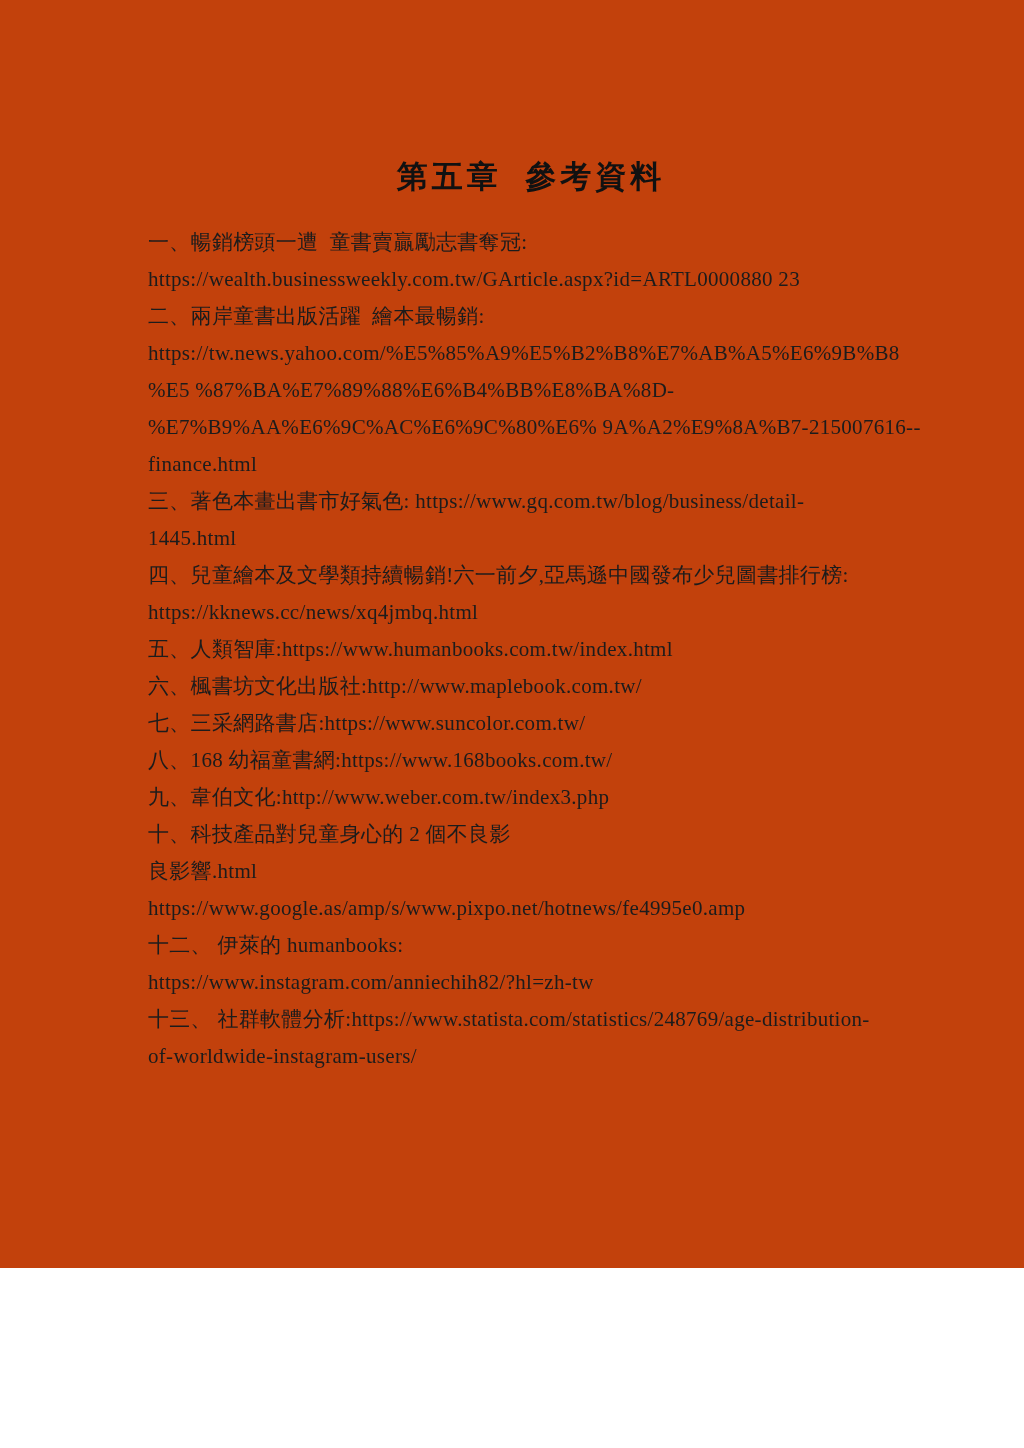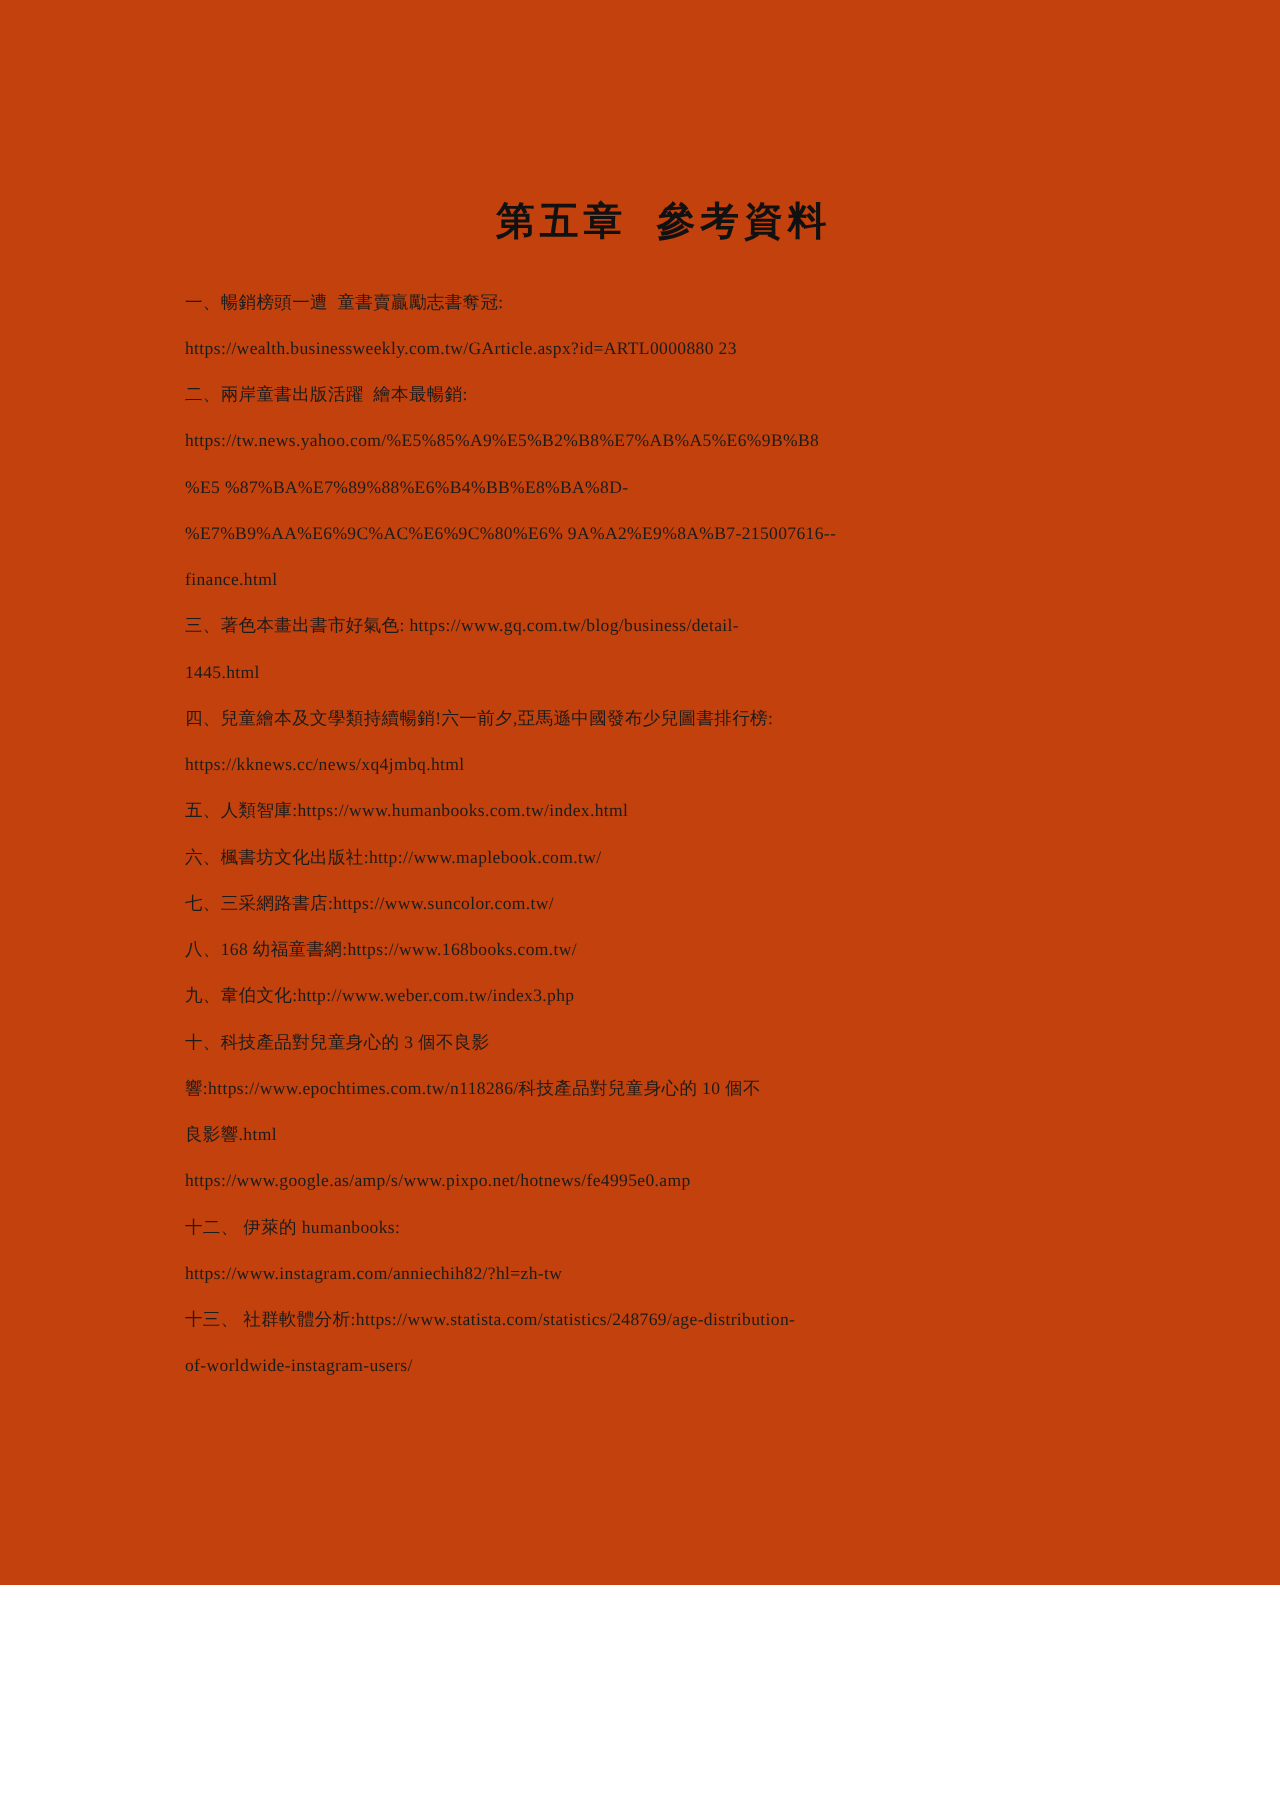--- a/index.html
+++ b/index.html
@@ -28,21 +28,21 @@
     font-size: 31px;
     font-weight: 700;
     letter-spacing: 4px;
     white-space: pre;
     color: #111111;
     font-family: "Liberation Serif", "DejaVu Serif", serif;
   }
   .ref-line {
     height: 37px;
     line-height: 37px;
-    font-size: 14px;
+    font-size: 21px;
     white-space: pre;
     letter-spacing: 0.3px;
     color: #1c1c1c;
   }
   .page-number {
     position: absolute;
     left: 0;
     right: 0;
     top: 1366px;
     text-align: left;
@@ -67,22 +67,21 @@
       <div class="ref-line">finance.html</div>
       <div class="ref-line">三、著色本畫出書市好氣色: https://www.gq.com.tw/blog/business/detail-</div>
       <div class="ref-line">1445.html</div>
       <div class="ref-line">四、兒童繪本及文學類持續暢銷!六一前夕,亞馬遜中國發布少兒圖書排行榜:</div>
       <div class="ref-line">https://kknews.cc/news/xq4jmbq.html</div>
       <div class="ref-line">五、人類智庫:https://www.humanbooks.com.tw/index.html</div>
       <div class="ref-line">六、楓書坊文化出版社:http://www.maplebook.com.tw/</div>
       <div class="ref-line">七、三采網路書店:https://www.suncolor.com.tw/</div>
       <div class="ref-line">八、168 幼福童書網:https://www.168books.com.tw/</div>
       <div class="ref-line">九、韋伯文化:http://www.weber.com.tw/index3.php</div>
-      <div class="ref-line">十、科技產品對兒童身心的 3 個不良影</div>
-      <div class="ref-line">響:https://www.epochtimes.com.tw/n118286/科技產品對兒童身心的 10 個不</div>
+      <div class="ref-line">十、科技產品對兒童身心的 2 個不良影</div>
       <div class="ref-line">良影響.html</div>
       <div class="ref-line">https://www.google.as/amp/s/www.pixpo.net/hotnews/fe4995e0.amp</div>
       <div class="ref-line">十二、 伊萊的 humanbooks:</div>
       <div class="ref-line">https://www.instagram.com/anniechih82/?hl=zh-tw</div>
       <div class="ref-line">十三、 社群軟體分析:https://www.statista.com/statistics/248769/age-distribution-</div>
       <div class="ref-line">of-worldwide-instagram-users/</div>
     </div>
   </div>
   <div class="page-number">405</div>
 </div>

